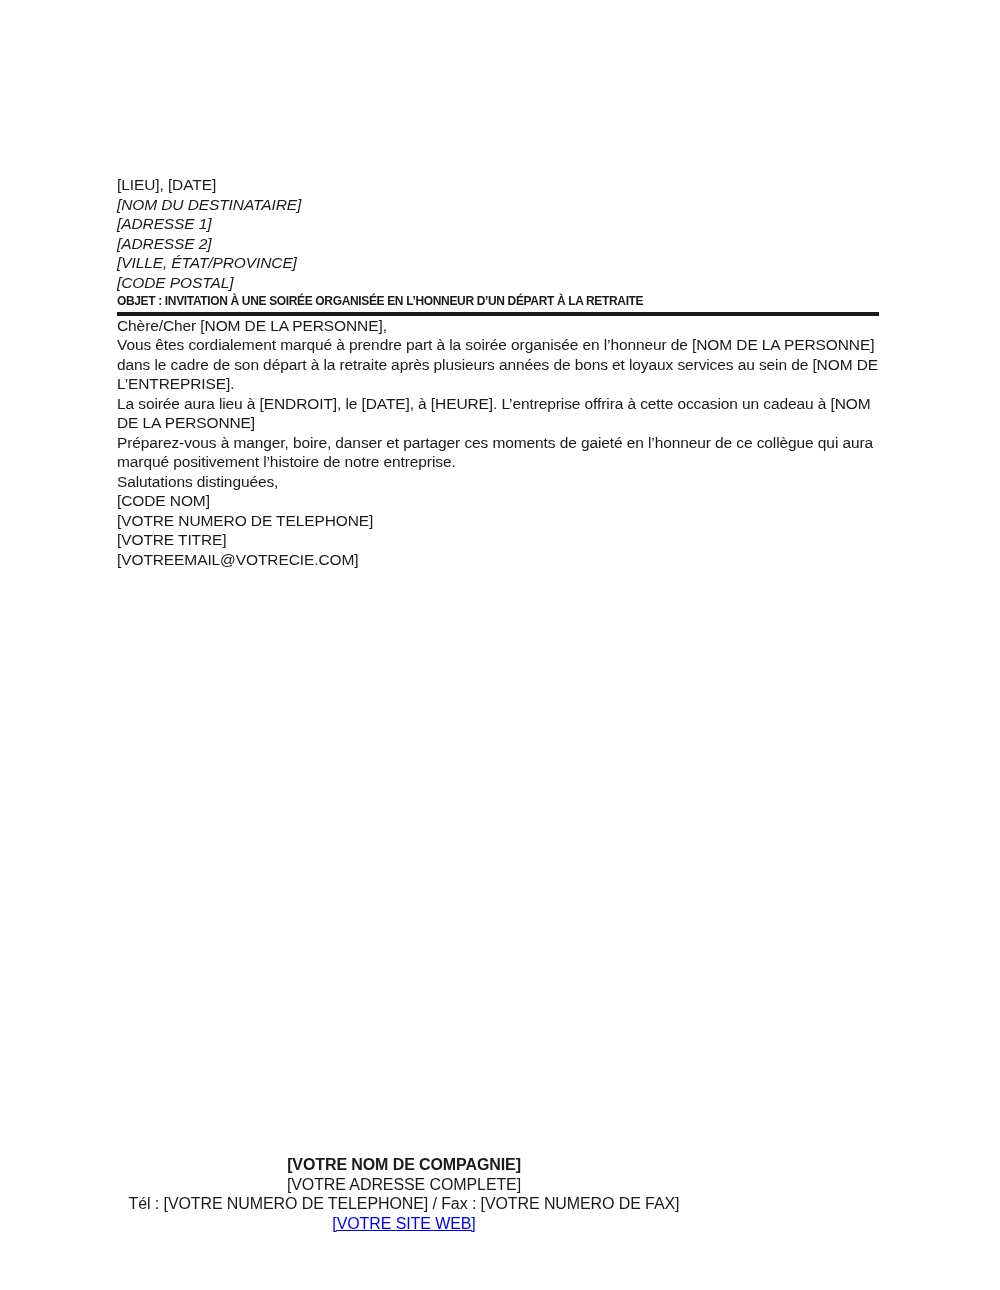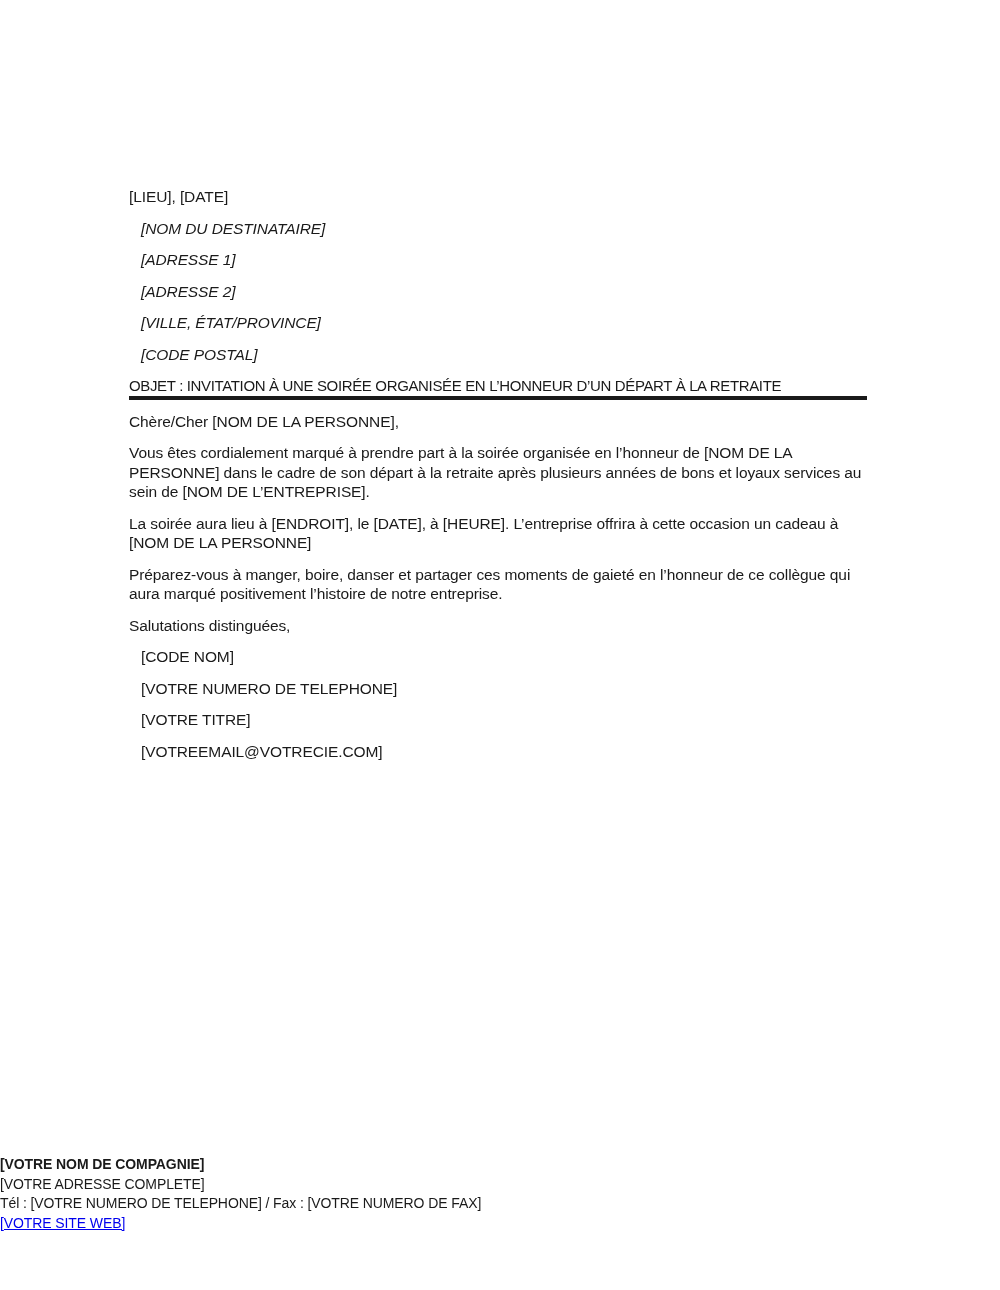--- a/index.html
+++ b/index.html
@@ -13,40 +13,41 @@
     background:#ffffff;
     color:var(--text);
     font-family:"Liberation Sans","DejaVu Sans",sans-serif;
     -webkit-font-smoothing:antialiased;
   }
   .page{position:relative;width:1000px;height:1290px;overflow:hidden;background:#fff;}
   .content{
     position:absolute;left:117px;top:175px;width:762px;
     font-size:15.5px;line-height:19.5px;letter-spacing:-0.1px;
   }
-  .content p,.content div{margin:12px;padding:0;}
+  .content p,.content div{margin:0;padding:0;}
   .place-date{margin:0;}
   .recipient{margin-top:38px;font-style:italic;}
   .subject{
     margin-top:53px;
     margin-left:-5px;margin-right:-3px;padding-left:5px;
-    font-weight:400;font-size:15px;letter-spacing:-0.35px;
+    font-weight:700;font-size:12px;letter-spacing:-0.35px;
     white-space:nowrap;
     padding-bottom:4px;
     border-bottom:4px solid var(--rule);
   }
   .salutation{margin-top:26px;}
   .p1{margin-top:20px;}
   .p2{margin-top:17px;}
   .p3{margin-top:20px;}
   .closing{margin-top:29px;}
   .signature{margin-top:78px;}
   .footer{
     position:absolute;left:0;top:1155px;width:808px;
-    font-size:14px;line-height:19.5px;letter-spacing:-0.1px;
+    text-align:center;
+    font-size:16px;line-height:19.5px;letter-spacing:-0.1px;
   }
   .footer div{margin:0;}
   .f-company{font-weight:700;}
   .f-link{color:var(--link);text-decoration:underline;cursor:pointer;margin-top:32px;}
 </style>
 </head>
 <body>
 
 <div class="page">
   <div class="content">

